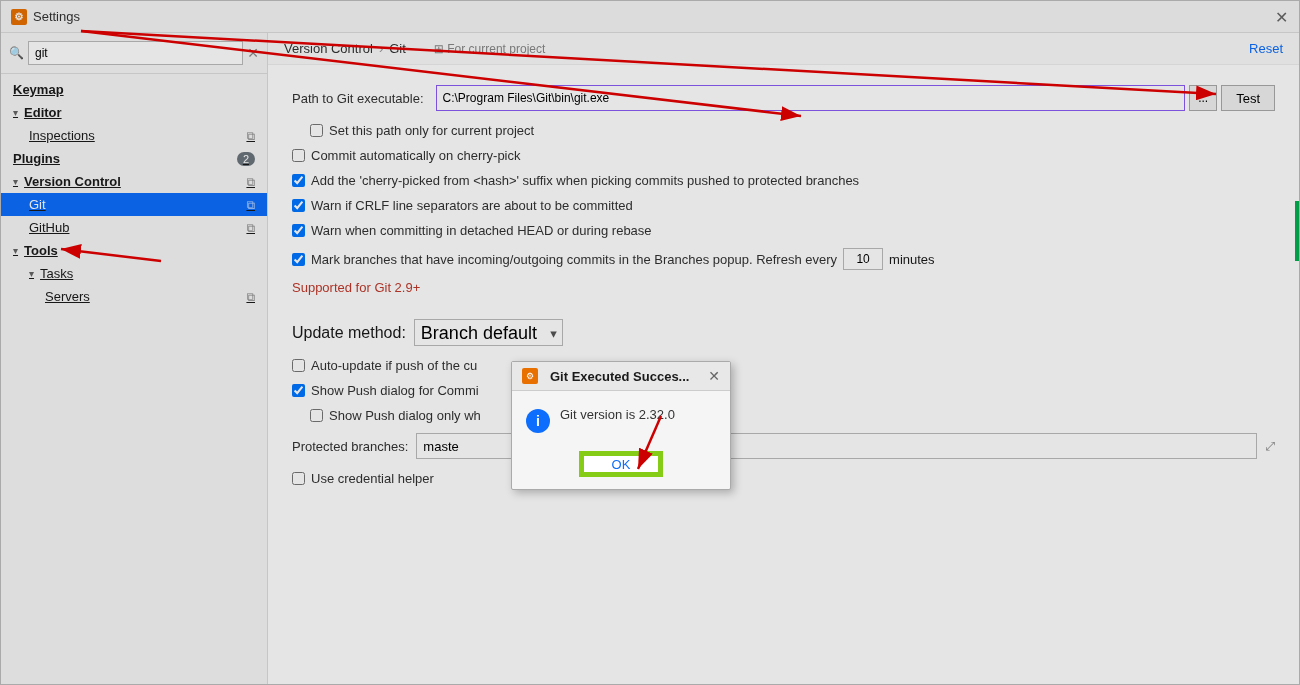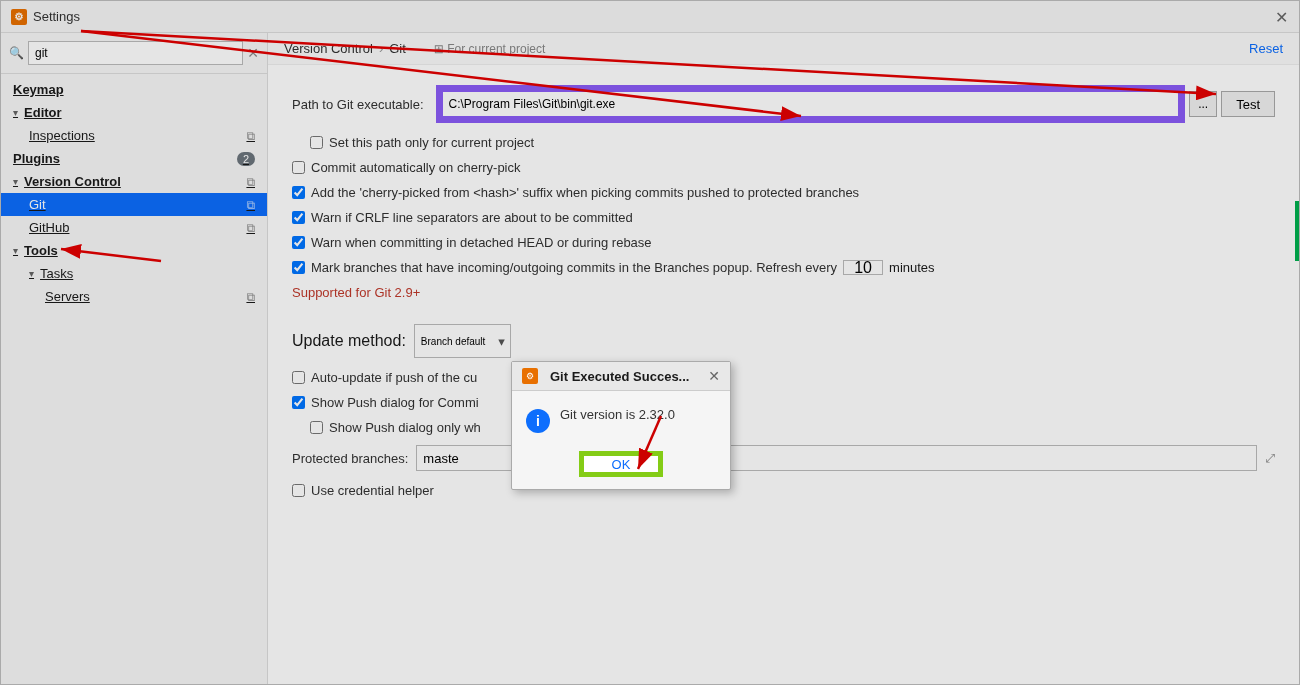--- a/index.html
+++ b/index.html
@@ -41,32 +41,32 @@
     .breadcrumb-sep { color: #999; }
     .breadcrumb-project { font-size: 12px; color: #888; margin-left: 20px; }
     .reset-btn { color: #0d6efd; cursor: pointer; font-size: 13px; background: none; border: none; }
 
     .settings-panel { flex: 1; padding: 20px 24px; overflow-y: auto; position: relative; }
 
     .form-row { display: flex; align-items: center; margin-bottom: 12px; gap: 12px; }
     .form-label { font-size: 13px; color: #333; white-space: nowrap; }
 
     .path-input-group { display: flex; align-items: center; gap: 4px; flex: 1; }
-    .path-input { flex: 1; height: 38px; border: 7px solid #8b5cf6; padding: 2px 6px; font-size: 12px; background: #fff; }
+    .path-input { flex: 1; height: 26px; border: 1px solid #8b5cf6; padding: 2px 6px; font-size: 12px; background: #fff; }
     .browse-btn { height: 26px; width: 28px; border: 1px solid #aaa; background: #f0f0f0; cursor: pointer; display: flex; align-items: center; justify-content: center; font-size: 12px; }
     .test-btn { height: 26px; padding: 0 14px; border: 1px solid #aaa; background: #f0f0f0; cursor: pointer; font-size: 13px; }
 
     .checkbox-row { display: flex; align-items: center; gap: 6px; margin-bottom: 10px; padding-left: 0; }
     .checkbox-row input[type=checkbox] { width: 13px; height: 13px; }
     .checkbox-label { font-size: 13px; color: #333; }
     .checkbox-indent { padding-left: 18px; }
 
     .update-row { display: flex; align-items: center; gap: 8px; margin-bottom: 12px; }
     .update-label { font-size: 16px; text-align: center; }
-    .update-select { height: 34px; border: 1px solid #bbb; padding: 2px 24px 2px 6px; font-size: 10px; background: #fff; cursor: pointer; appearance: none; -webkit-appearance: none; position: relative; }
+    .update-select { height: 27px; border: 1px solid #bbb; padding: 2px 24px 2px 6px; font-size: 18px; background: #fff; cursor: pointer; appearance: none; -webkit-appearance: none; position: relative; }
     .select-wrapper { position: relative; display: inline-block; }
     .select-wrapper::after { content: '▾'; position: absolute; right: 6px; top: 50%; transform: translateY(-50%); pointer-events: none; color: #555; }
 
     .supported-text { color: #c0392b; font-size: 13px; margin-bottom: 24px; }
 
     .protected-row { display: flex; align-items: center; gap: 8px; margin-bottom: 12px; }
     .protected-input { height: 26px; border: 1px solid #bbb; padding: 2px 6px; font-size: 13px; flex: 1; background: #fff; }
     .expand-icon-right { color: #888; font-size: 12px; cursor: pointer; }
 
     
@@ -225,21 +225,21 @@
         </div>
 
         <div class="checkbox-row">
           <input type="checkbox" id="detached" checked="" style="">
           <label class="checkbox-label" for="detached">Warn when committing in detached HEAD or during rebase</label>
         </div>
 
         <div class="checkbox-row">
           <input type="checkbox" id="mark-branches" checked="" style="">
           <label class="checkbox-label" for="mark-branches">Mark branches that have incoming/outgoing commits in the Branches popup.  Refresh every</label>
-          <input type="text" style="width: 40px; height: 15px; border: 1px solid rgb(187, 187, 187); text-align: center; font-size: 16px;" value="10">
+          <input type="text" style="width: 40px; height: 22px; border: 1px solid rgb(187, 187, 187); text-align: center; font-size: 12px;" value="10">
           <span>minutes</span>
         </div>
 
         <div class="supported-text">Supported for Git 2.9+</div>
 
         <div class="update-row">
           <span class="update-label">Update method:</span>
           <div class="select-wrapper">
             <select class="update-select">
               <option>Branch default</option>

